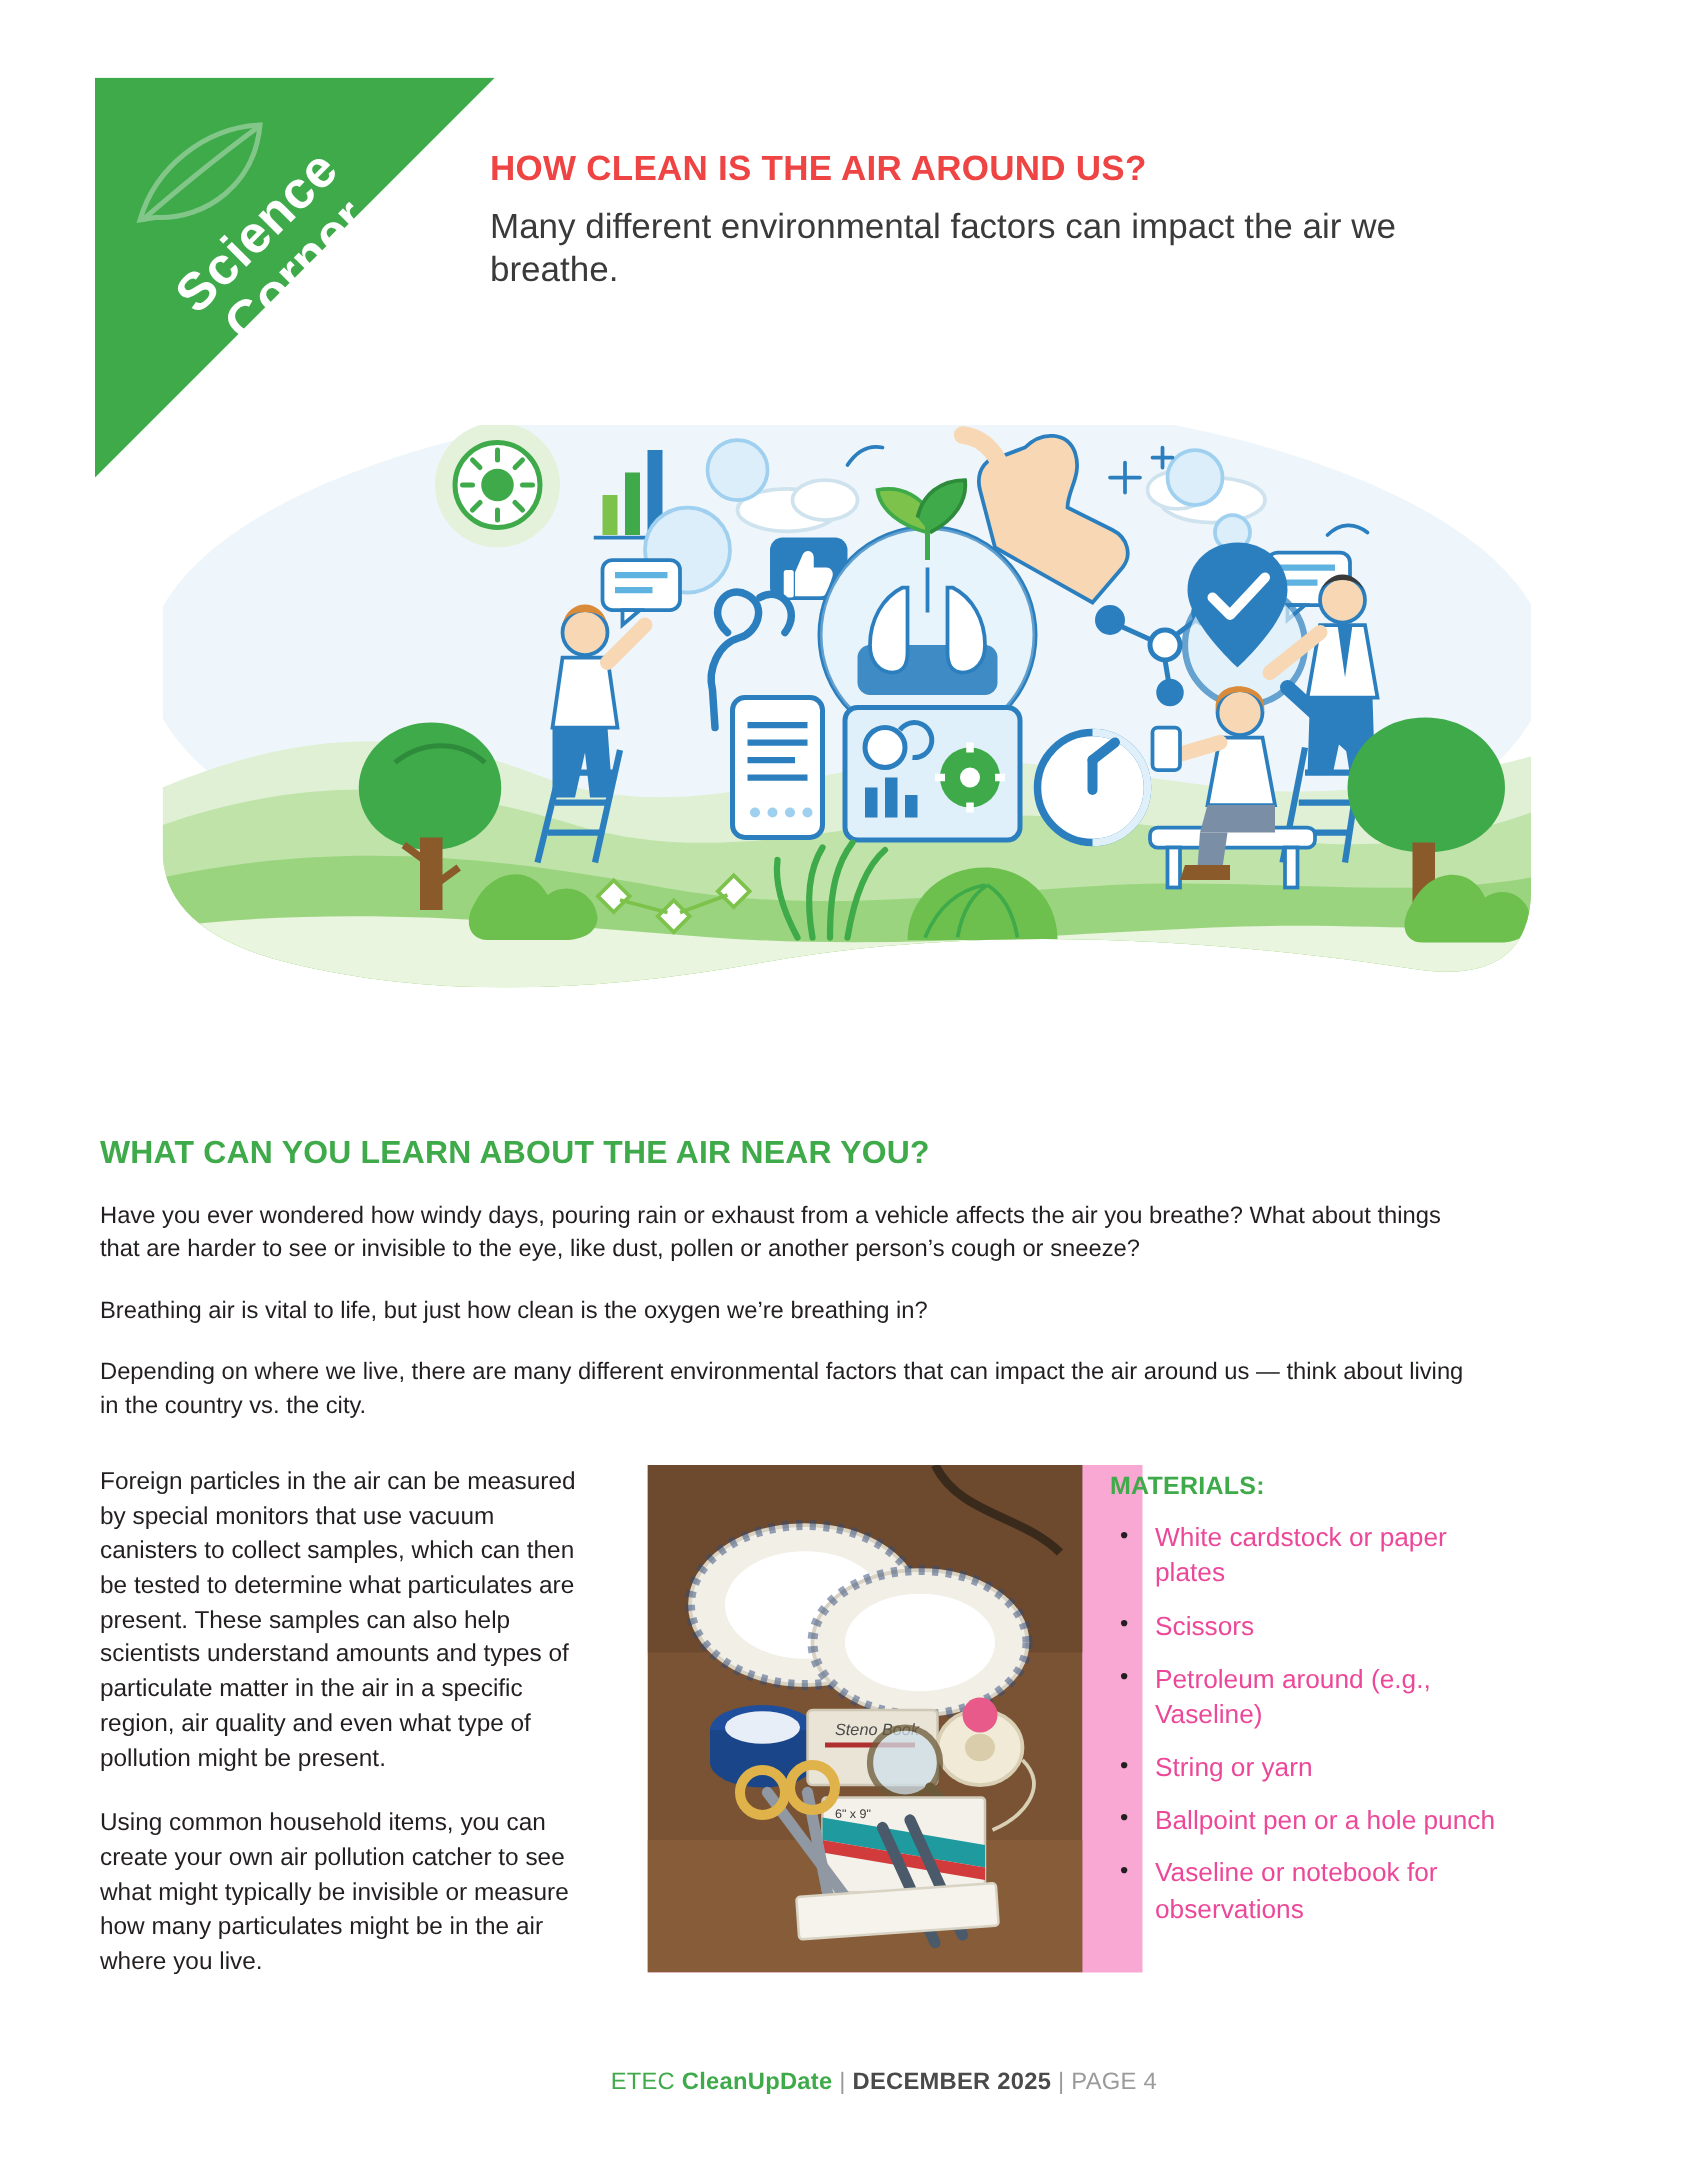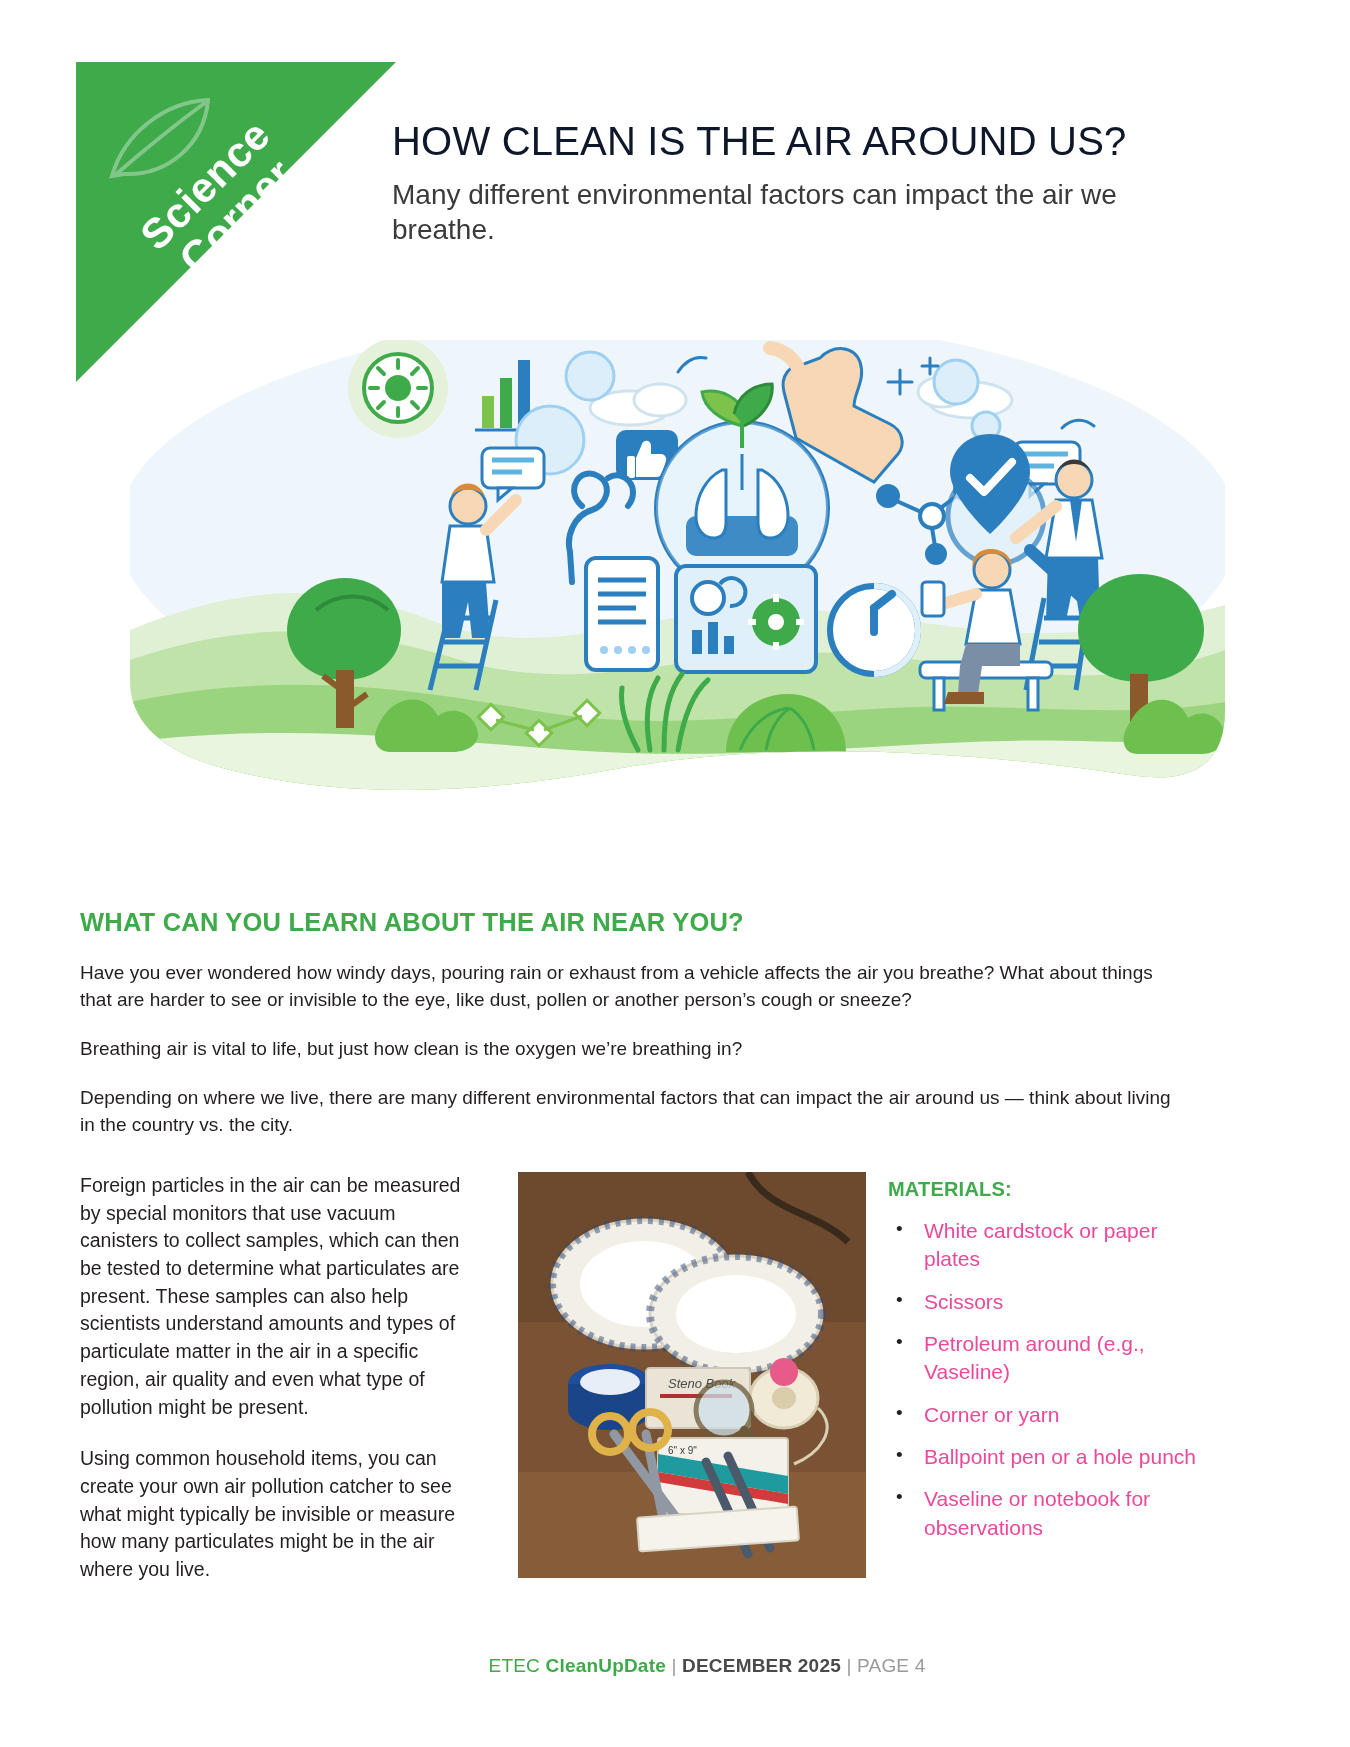--- a/index.html
+++ b/index.html
@@ -67,25 +67,25 @@
 
   
   .header-text {
     position: absolute;
     left: 392px;
     top: 118px;
     width: 760px;
   }
   .header-text h1 {
     margin: 0;
-    font-size: 40px;
+    font-size: 28px;
     line-height: 1.18;
-    font-weight: normal;
+    font-weight: bold;
     letter-spacing: 0.2px;
-    color: #0f172a;
+    color: #ef4444;
   }
   .header-text .sub {
     margin-top: 12px;
     font-size: 28px;
     line-height: 1.25;
     color: #3a3a3a;
   }
 
   
   .hero {
@@ -130,23 +130,23 @@
     color: #231f20;
   }
   .col-left p {
     margin: 0 0 24px 0;
   }
 
   .photo {
     position: absolute;
     left: 518px;
     top: 1172px;
-    width: 348px;
+    width: 396px;
     height: 406px;
-    background: #22c55e;
+    background: #f9a8d4;
     overflow: hidden;
     border: 0;
   }
 
   .materials {
     position: absolute;
     left: 888px;
     top: 1178px;
     width: 320px;
   }
@@ -545,21 +545,21 @@
       <rect x="120" y="340" width="160" height="34" rx="3" fill="#f5f3ec" stroke="#d9d3c3" stroke-width="2" transform="rotate(-4 200 357)"></rect>
     </svg>
   </div>
 
   <div class="materials">
     <h2>MATERIALS:</h2>
     <ul>
       <li>White cardstock or paper plates</li>
       <li>Scissors</li>
       <li>Petroleum around (e.g., Vaseline)</li>
-      <li>Corner or yarn</li>
+      <li>String or yarn</li>
       <li>Ballpoint pen or a hole punch</li>
       <li>Vaseline or notebook for observations</li>
     </ul>
   </div>
 
   <div class="footer">
     <span class="etec">ETEC</span>
     <span class="brand">CleanUpDate</span>
     <span class="sep">|</span>
     <span class="date">DECEMBER 2025</span>

